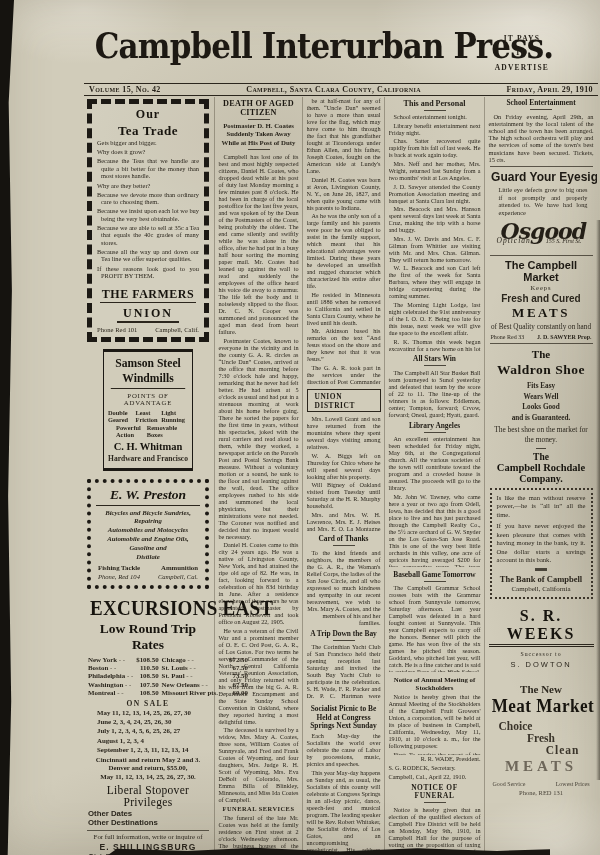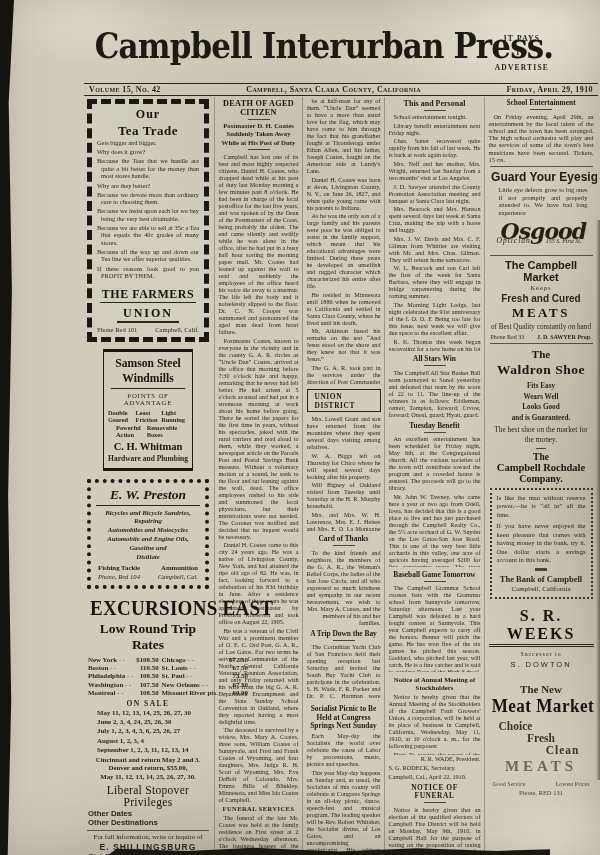--- a/index.html
+++ b/index.html
@@ -211,21 +211,21 @@
         <div class="samson-row">
           <span>Double Geared</span>
           <span>Least Friction</span>
           <span>Light Running</span>
         </div>
         <div class="samson-row r2">
           <span>Powerful Action</span>
           <span>Removable Boxes</span>
         </div>
         <div class="samson-owner">C. H. Whitman</div>
-        <div class="samson-biz">Hardware and Plumbing</div>
+        <div class="samson-biz">Hardware and Francisco</div>
       </div>
 
       <div class="preston-box">
         <div class="preston-title">E. W. Preston</div>
         <div class="preston-line">Bicycles and Bicycle Sundries, Repairing</div>
         <div class="preston-line">Automobiles and Motocycles</div>
         <div class="preston-line">Automobile and Engine Oils, Gasoline and</div>
         <div class="preston-line">Distilate</div>
         <div class="preston-split">
           <span>Fishing Tackle</span>
@@ -353,21 +353,21 @@
           <p class="para">J. D. Sawyer attended the County Promotion Association meeting and banquet at Santa Clara last night.</p>
           <p class="para">Mrs. Beacock and Mrs. Hanson spent several days last week at Santa Cruz, making the trip with a horse and buggy.</p>
           <p class="para">Mrs. J. W. Davis and Mrs. C. F. Gilman from Whittier are visiting with Mr. and Mrs. Chas. Gilman. They will return home tomorrow.</p>
           <p class="para">W. L. Beacock and son Carl left the first of the week for Santa Barbara, where they will engage in bridge carpentering during the coming summer.</p>
           <p class="para">The Morning Light Lodge, last night celebrated the 91st anniversary of the I. O. O. F. Being too late for this issue, next week we will give due space to the excellent affair.</p>
           <p class="para">R. K. Thomas this week began excavating for a new home on his lot adjoining Mr. Rolock's house on the east. The house will have five large rooms and will be up-to-date in every particular.</p>
         </div>
       <h3 class="sec-head">All Stars Win</h3>
       <div class="head-rule"></div>
       <p class="para">The Campbell All Star Basket Ball team journeyed to Sunol yesterday and defeated that team by the score of 22 to 11. The line-up of the winners is as follows: Eddlemon, center; Tompton, forward; Crvow, forward; Oneal, guard; Hyatt, guard.</p>
-      <h3 class="sec-head">Tuesday Benefit</h3>
+      <h3 class="sec-head">Library Angeles</h3>
       <div class="head-rule"></div>
       <p class="para">An excellent entertainment has been scheduled for Friday night, May 6th, at the Congregational church. All the various societies of the town will contribute toward the program and a crowded house is assured. The proceeds will go to the library.</p>
       <div class="clip" style="height:74px;">
         <p class="para">Mr. John W. Tawney, who came here a year or two ago from Odell, Iowa, has decided that this is a good place to live and has just purchased through the Campbell Realty Co., the 5½ acre orchard of G. W. Snyder on the Los Gatos-San Jose Road. This is one of the very best little orchards in this valley, one acre of apricots having averaged $200 for five consecutive years. The trees were raised by Mr. Snyder, who is a thoroughly practical orchardist.</p>
       </div>
       <h3 class="sec-head">Baseball Game Tomorrow</h3>
       <div class="head-rule"></div>
       <div class="clip" style="height:88px;">
           <p class="para">The Campbell Grammar School crosses bats with the Grammar school from Sunnyvale tomorrow, Saturday afternoon. Last year Campbell was defeated in a hard fought contest at Sunnyvale. This year Campbell expects to carry off the honors. Benner will pitch the game. He has won five of the six games he pitched this season. Goddard, who pitched last year, will catch. He is a fine catcher and is said to outclass Ross of the High School. Grover will play the short garden. He is a fast man and handles his position well.</p>
         </div>

